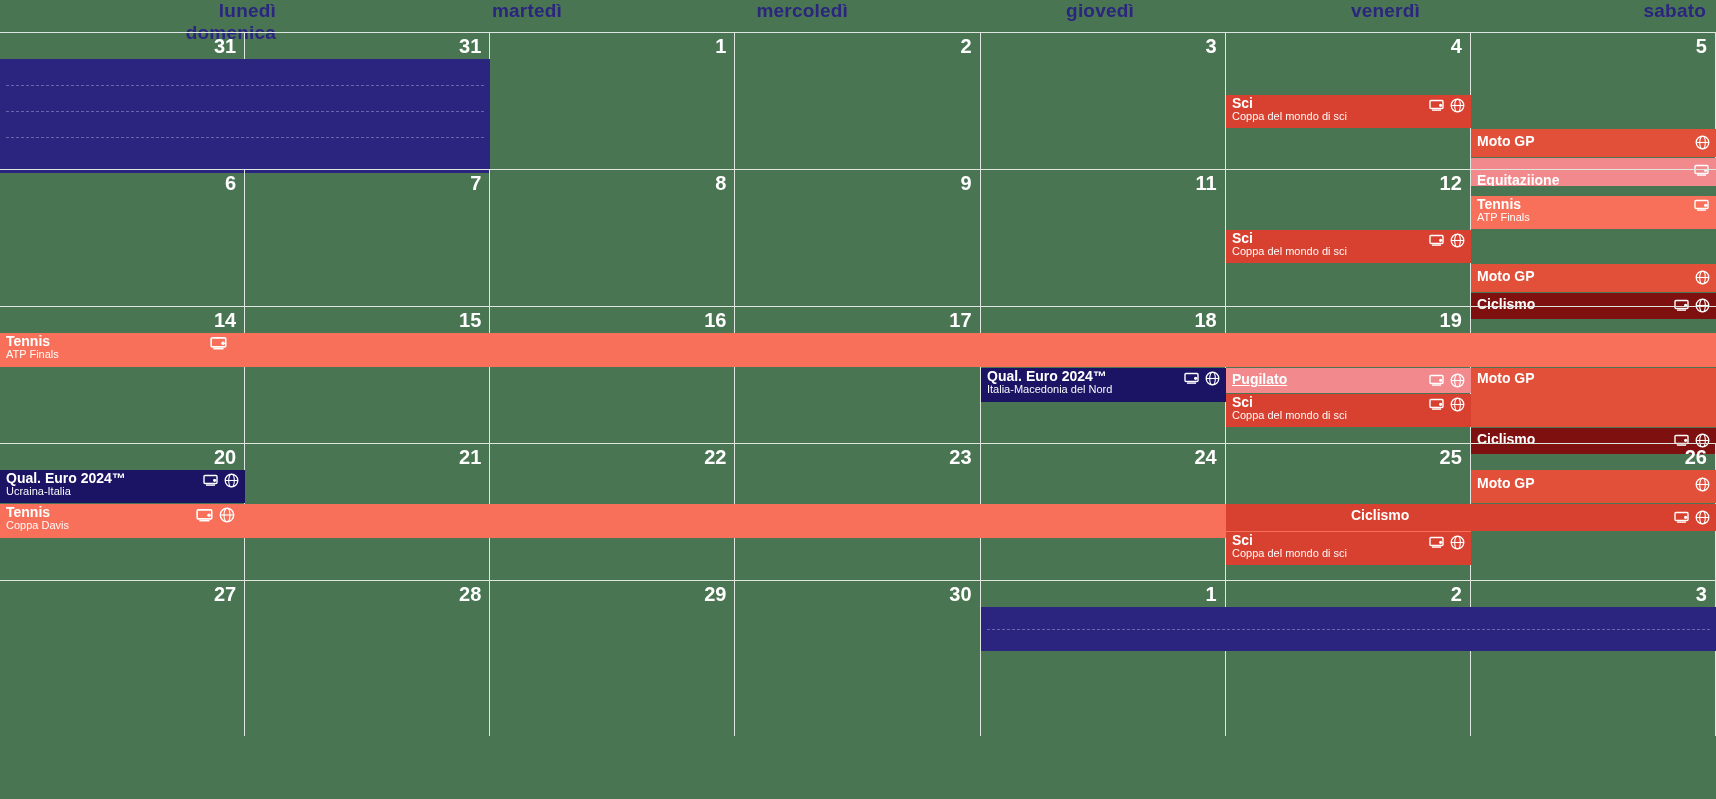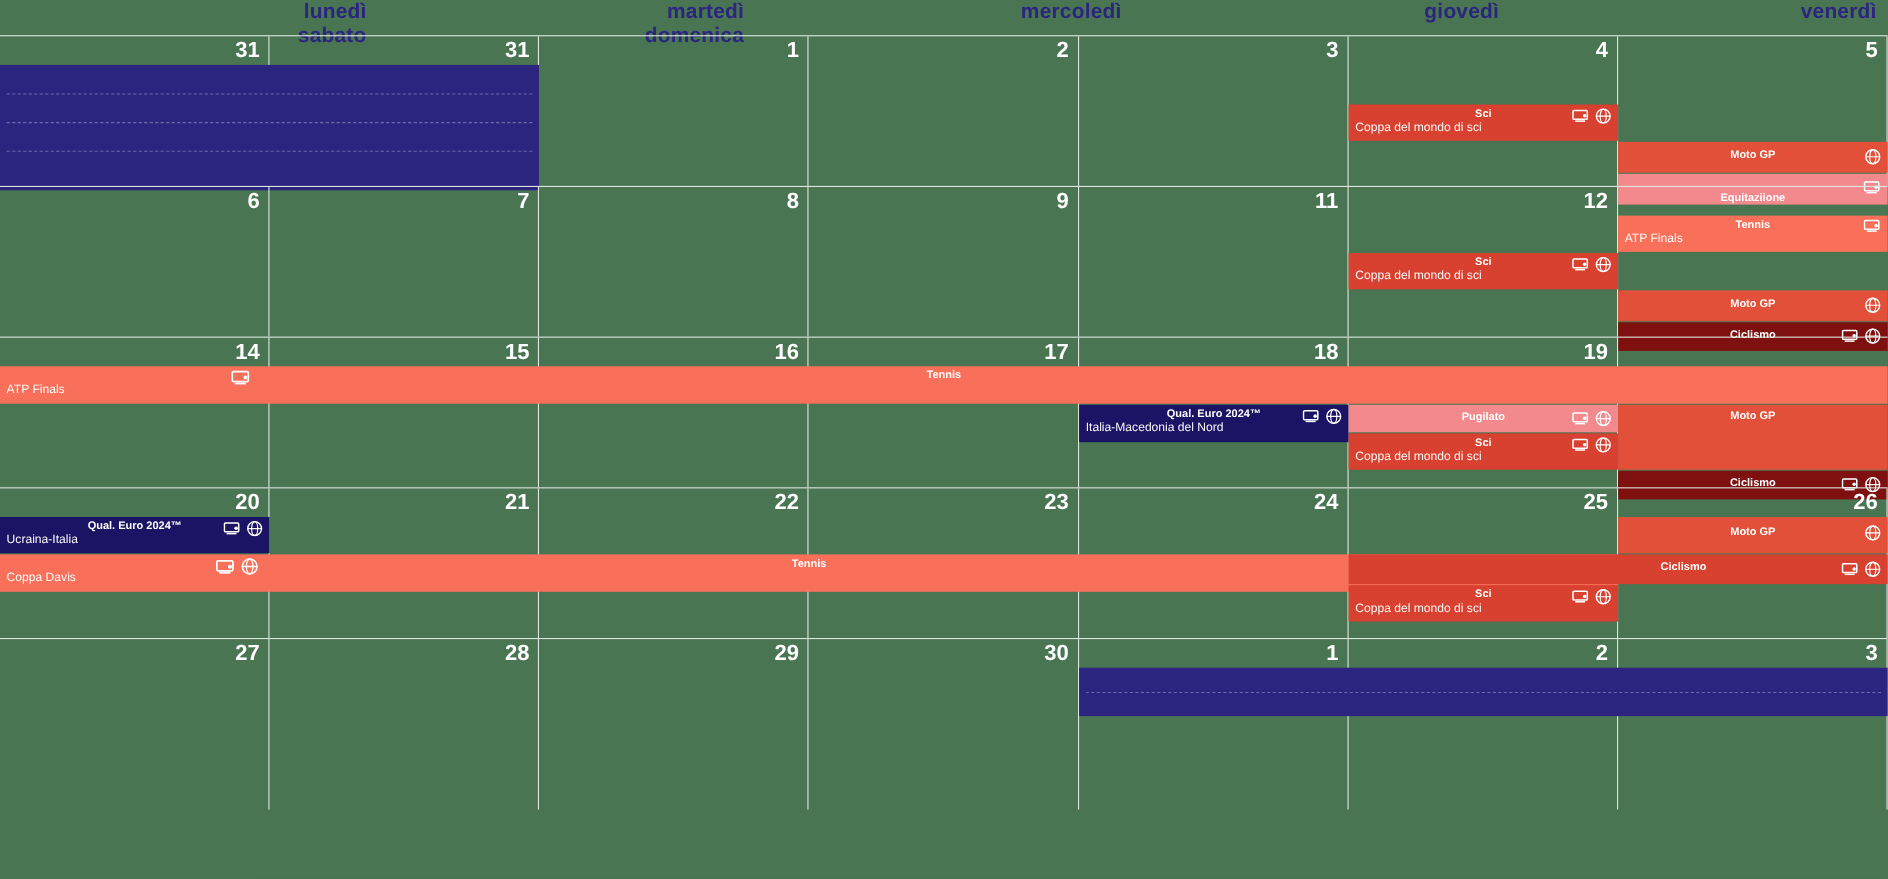--- a/index.html
+++ b/index.html
@@ -10,21 +10,21 @@
     overflow:hidden;
   }
   .calendar{
     position:relative;
     width:1716px;height:799px;
     background:#4a7552;
   }
   
   .dow-row{
     display:grid;
-    grid-template-columns:repeat(5,1fr);
+    grid-template-columns:repeat(6,1fr);
     height:32px;
     align-items:center;
   }
   .dow{
     text-align:right;
     padding-right:10px;
     font-size:19px;
     font-weight:bold;
     color:#2b2580;
     letter-spacing:.2px;
@@ -64,25 +64,24 @@
   }
   .ev{
     position:absolute;
     box-sizing:border-box;
     color:#ffffff;
     padding:2px 6px 2px 6px;
     overflow:hidden;
     pointer-events:auto;
   }
   .ev .t{
-    font-size:10px;
+    font-size:14px;
     font-weight:bold;
     line-height:13px;
     white-space:nowrap;
-    text-align:center;
   }
   .ev .s{
     font-size:11px;
     line-height:12px;
     white-space:nowrap;
     opacity:.97;
   }
   .ev .icons{
     position:absolute;
     top:3px;
@@ -344,21 +343,21 @@
                 <svg width="15" height="15" viewBox="0 0 15 15">
                   <circle cx="7.5" cy="7.5" r="6.3" fill="none" stroke="#fff" stroke-width="1.3"></circle>
                   <ellipse cx="7.5" cy="7.5" rx="2.8" ry="6.3" fill="none" stroke="#fff" stroke-width="1.1"></ellipse>
                   <line x1="1.2" y1="7.5" x2="13.8" y2="7.5" stroke="#fff" stroke-width="1.1"></line>
                 </svg>
               </span>
           </div>
         </div>
 
         <div class="ev" style="left:1226px;top:61px;width:245px;height:25px;background:#f2898c;">
-          <div class="t" style="margin-top:3px;">Pugilato</div>
+          <div class="t" style="margin-top:3px;text-decoration:underline;">Pugilato</div>
           <div class="icons" style="top:5px;">
             <span class="ico">
                 <svg width="16" height="13" viewBox="0 0 16 13">
                   <rect x="1" y="1.5" width="13" height="8" rx="1" fill="none" stroke="#fff" stroke-width="1.4"></rect>
                   <rect x="3" y="10.4" width="9" height="1.4" fill="#fff"></rect>
                   <circle cx="11.6" cy="6.3" r="1.6" fill="#fff"></circle>
                 </svg>
               </span>
             <span class="ico">
                 <svg width="15" height="15" viewBox="0 0 15 15">

